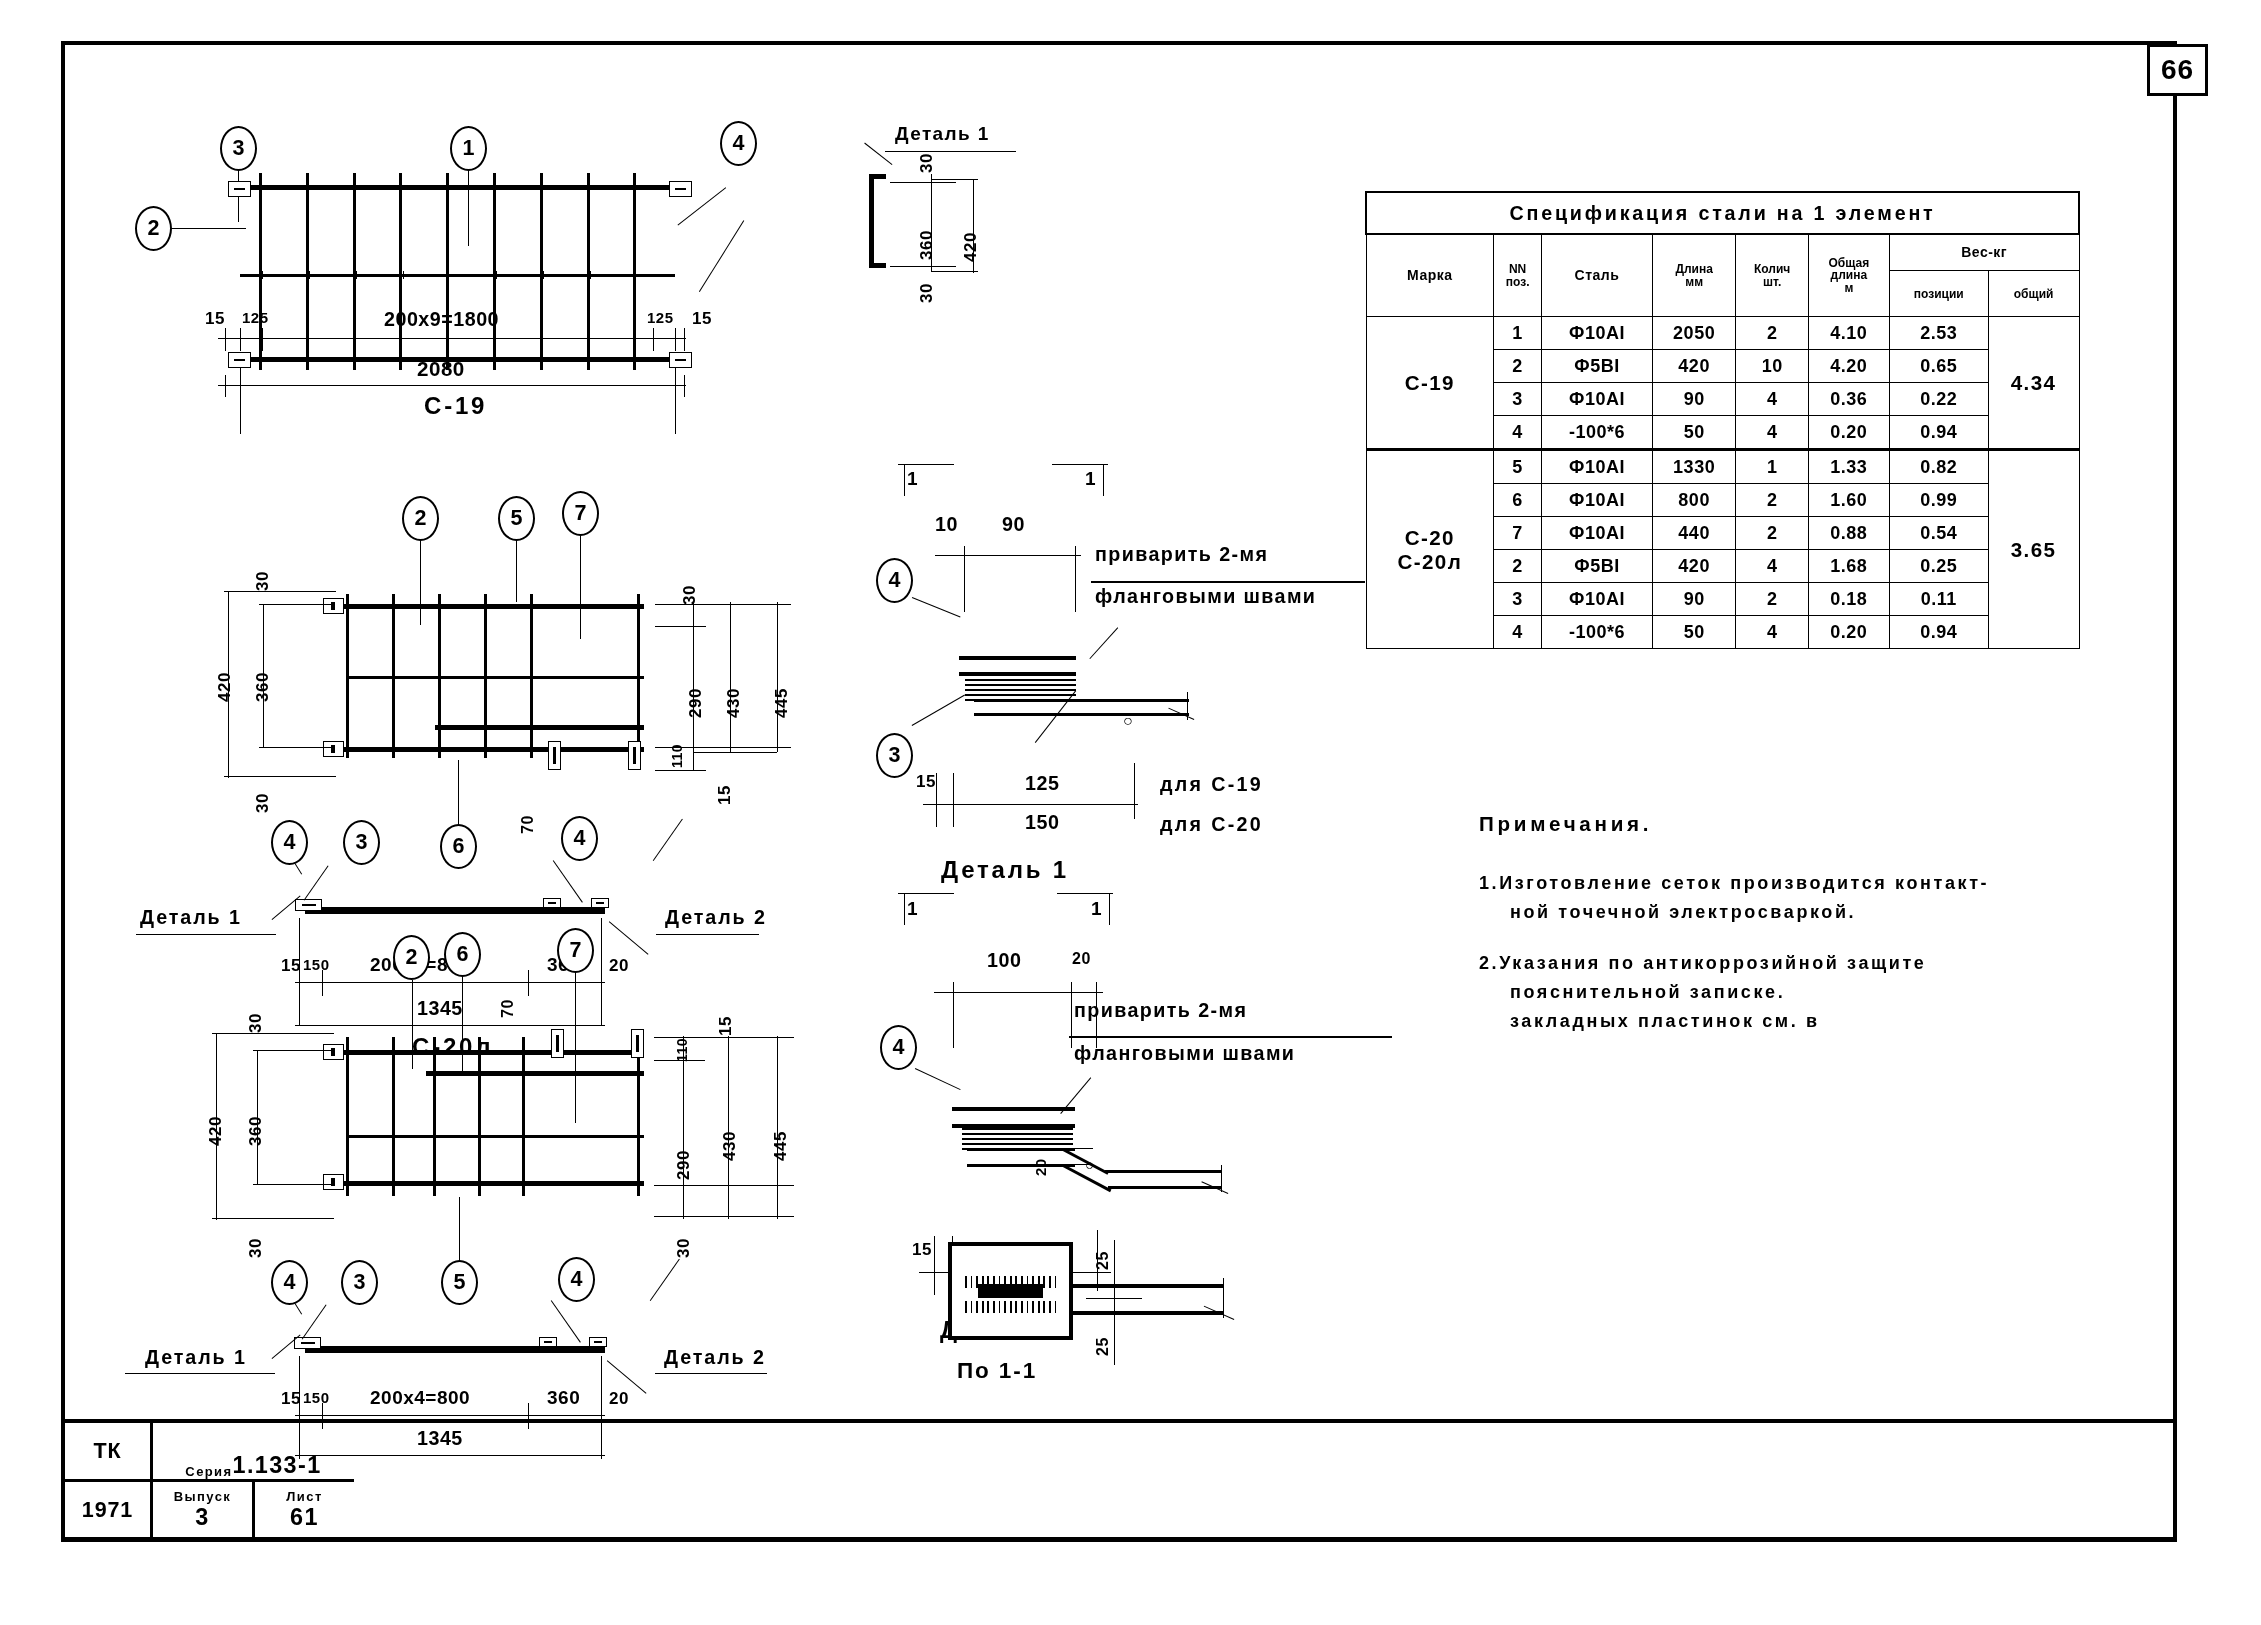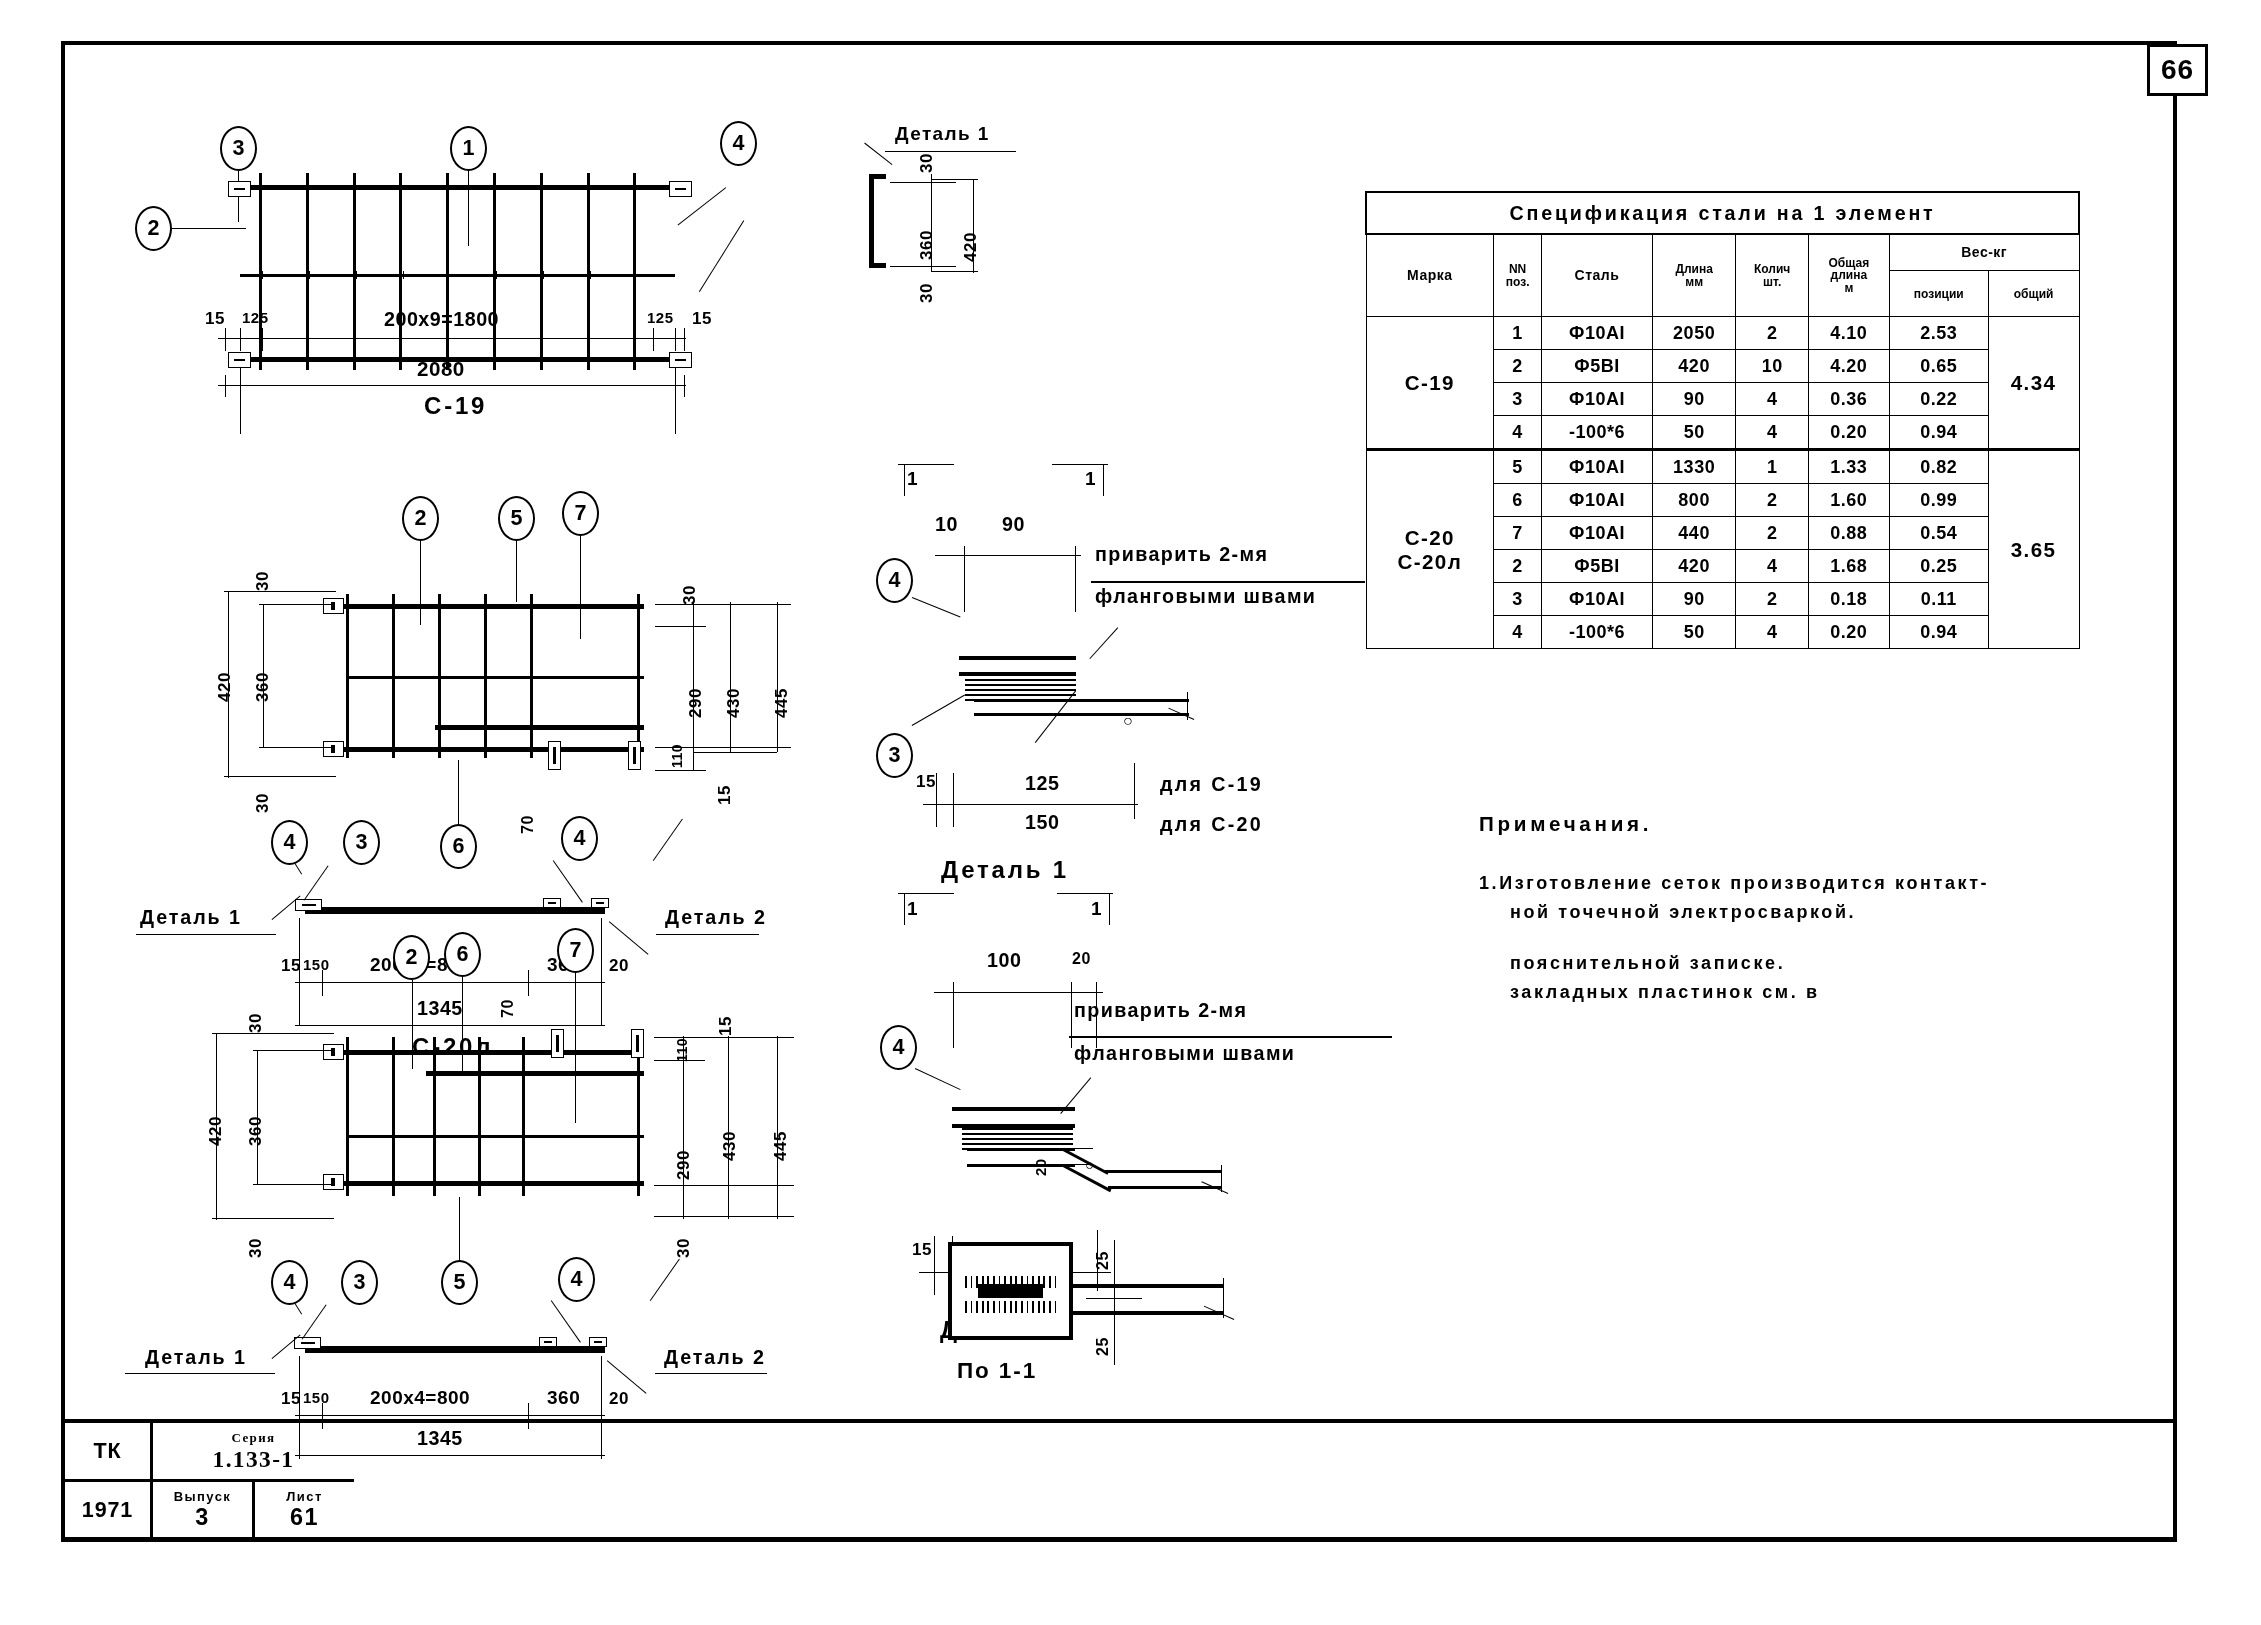--- a/index.html
+++ b/index.html
@@ -111,22 +111,22 @@
   .tb-left div{flex:1;display:flex;align-items:center;justify-content:center;
     font-size:21.5px;font-weight:bold;letter-spacing:0.9px;}
   .tb-left div:first-child{border-bottom:3.3px solid #000;}
   .tb-mid{flex:1;display:flex;flex-direction:column;border-right:3.3px solid #000;}
   .tb-mid div{flex:1;display:flex;align-items:center;justify-content:center;}
   .tb-mid div:first-child{border-bottom:3.3px solid #000;}
   .tb-title1{font-size:29px;font-weight:bold;letter-spacing:4.2px;}
   .tb-title1 small{font-size:18px;letter-spacing:0.9px;}
   .tb-title2{font-size:29px;font-weight:bold;letter-spacing:3.3px;}
   .tb-right{width:201px;display:flex;flex-direction:column;}
-  .tb-right .r1{flex:1;display:flex;flex-direction:column;align-items:center;justify-content:center;
-    border-bottom:3.3px solid #000;font-family:Liberation Serif, serif;}
+  .tb-right .r1{flex:1;display:flex;align-items:flex-end;justify-content:center;
+    border-bottom:3.3px solid #000;}
   .tb-right .r2{flex:1;display:flex;}
   .tb-right .r2 .c{flex:1;display:flex;flex-direction:column;align-items:center;justify-content:center;}
   .tb-right .r2 .c:first-child{border-right:3.3px solid #000;}
   .tb-cap{font-size:13px;font-weight:bold;letter-spacing:1.4px;}
   .tb-val{font-size:23.4px;font-weight:bold;letter-spacing:1.4px;}
   
   .weld{
     position:absolute;
     background:repeating-linear-gradient(90deg,#000 0 1.9px,transparent 1.9px 5.6px);
   }
@@ -690,20 +690,21 @@
         </tr>
       </tbody>
   </table>
 
   <div id="notes">
     <div class="ntitle">Примечания.</div>
     <div id="notes-list">
         <div class="nrow">1.Изготовление сеток производится контакт-</div>
         <div class="nrow"><span class="ind"></span>ной    точечной    электросваркой.</div>
         <div style="height:21.5px;"></div>
+        <div class="nrow">2.Указания   по  антикоррозийной защите</div>
         <div class="nrow"><span class="ind"></span>пояснительной  записке.</div>
         <div class="nrow"><span class="ind"></span>закладных  пластинок  см. в</div>
         <div style="height:21.5px;"></div>
       </div>
   </div>
 
   <div id="titleblock">
     <div class="tb-left">
       <div>ТК</div>
       <div>1971</div>

